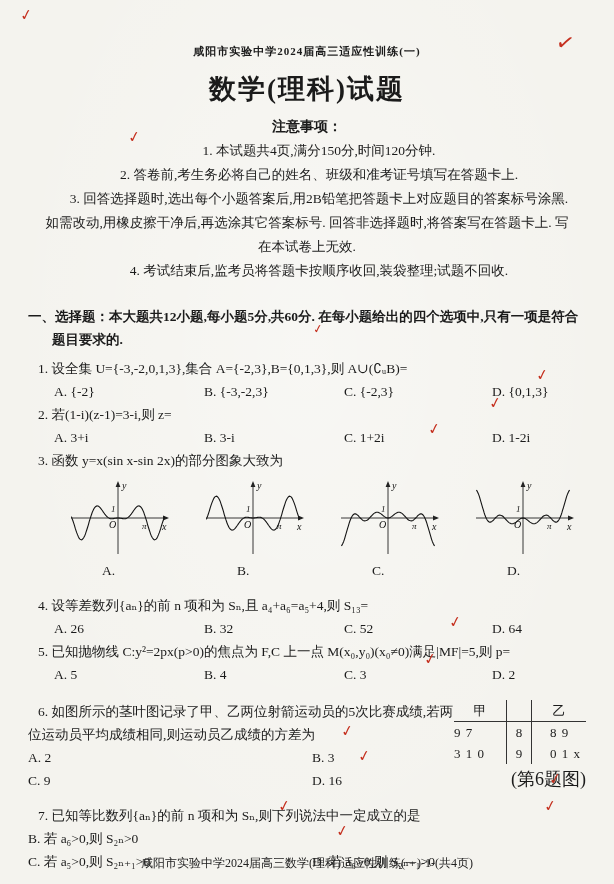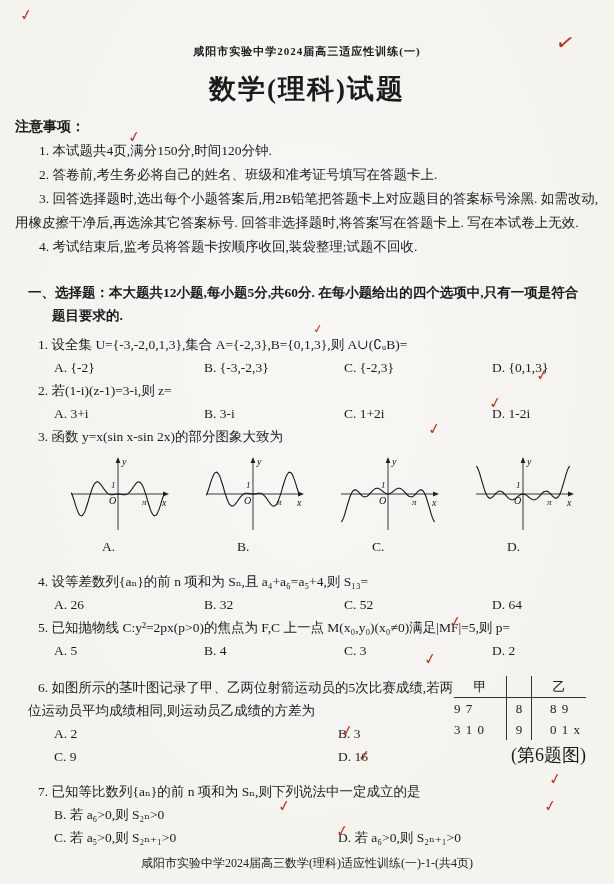--- a/index.html
+++ b/index.html
@@ -8,29 +8,29 @@
     background:
       radial-gradient(ellipse at 50% 40%, rgba(255,255,255,.35), rgba(0,0,0,0) 70%),
       #f4f3ee;
     font-family:"Liberation Serif","DejaVu Serif","DejaVu Sans",serif;
     color:#1b1b1b; overflow:hidden;
   }
   .school-title { margin:0; padding-top:44px; text-align:center;
     font-size:11px; font-weight:bold; letter-spacing:1px; }
   .subject-title { margin:12px 0 8px; text-align:center;
     font-size:27px; font-weight:bold; letter-spacing:2px; }
-  .notice { margin:6px 15px 0; font-size:13.5px; line-height:24px; }
+  .notice { margin:6px 40px 0; font-size:13.5px; line-height:24px;text-align:center; }
   .notice-heading { font-weight:bold; font-size:14px; }
   .notice p { margin:0; text-indent:24px; }
   .section-heading { margin:22px 28px 6px; font-size:13.5px; line-height:23px;
     font-weight:bold; padding-left:24px; text-indent:-24px; }
   .question { margin:0 28px; font-size:13.5px; line-height:23px; }
   .stem { text-indent:10px; }
   .opts4 { display:grid; grid-template-columns:150px 140px 148px auto; margin-left:26px; }
-  .opts2 { display:grid; grid-template-columns:284px auto; margin-left:26px; }
+  .opts2 { display:grid; grid-template-columns:284px auto; }
   .opt { white-space:nowrap; }
   .graph-row { display:flex; gap:30px; margin:4px 0 2px 40px; }
   .graph-col { display:flex; flex-direction:column; }
   .graph-label { margin:1px 0 0 34px; font-size:13.5px; }
   .mini-graph .ax { stroke:#222; stroke-width:0.9; }
   .mini-graph .ah { fill:#222; }
   .mini-graph .curve { fill:none; stroke:#141414; stroke-width:1.1; }
   .mini-graph .glab { font-size:10px; font-style:italic; fill:#111;
     font-family:"Liberation Serif","DejaVu Serif",serif; }
   .mini-graph .small { font-size:9px; }

